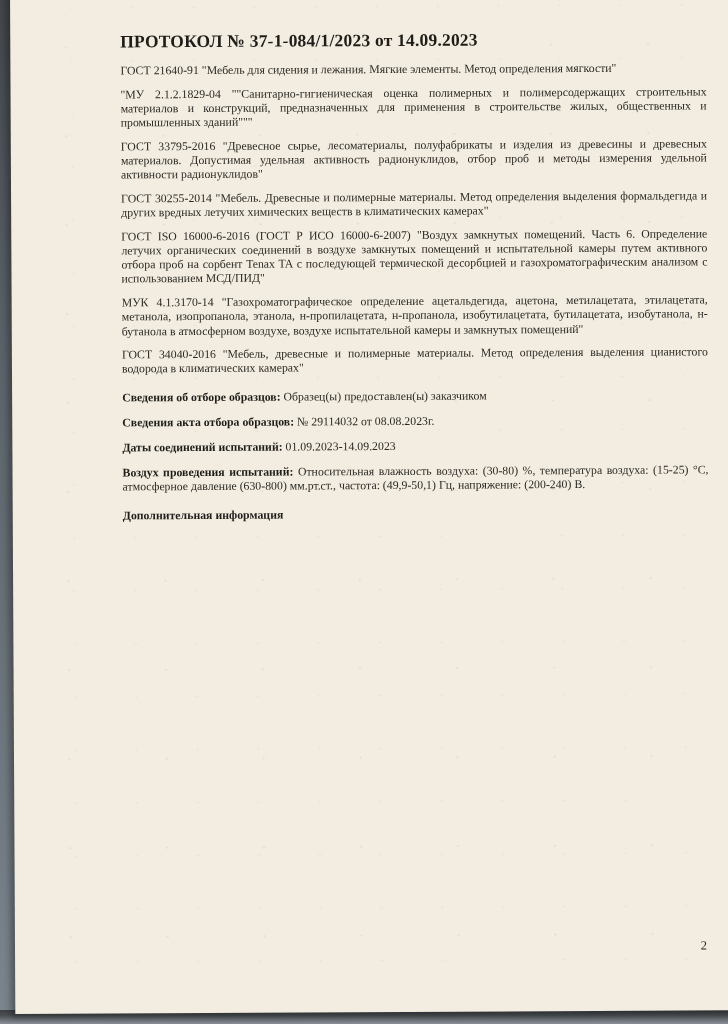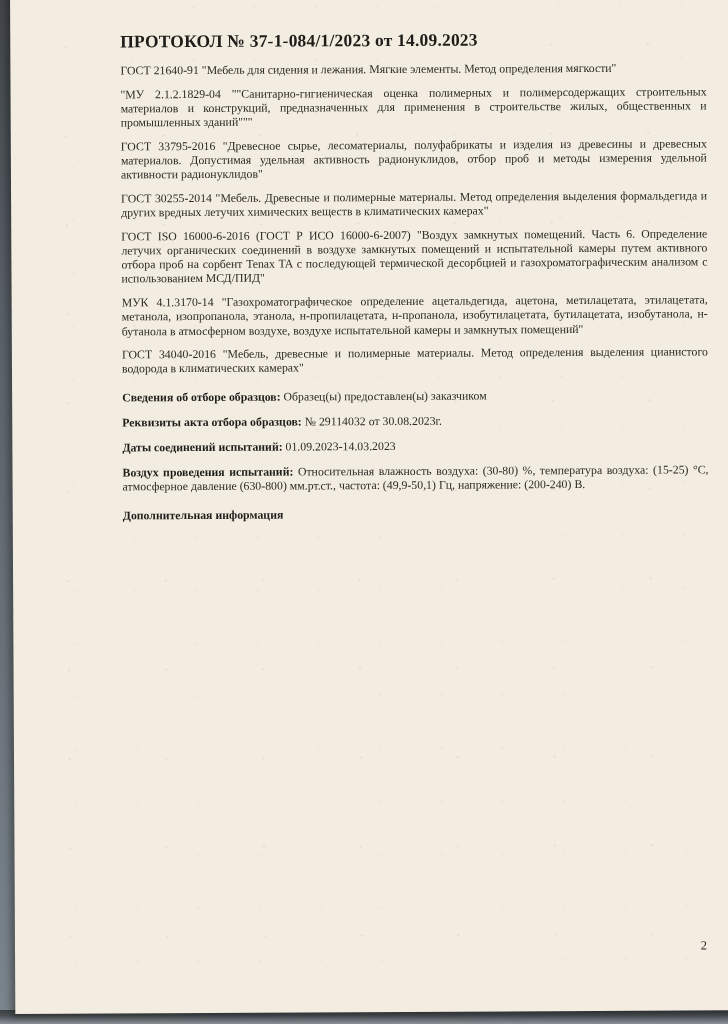--- a/index.html
+++ b/index.html
@@ -96,22 +96,22 @@
     <p class="para">ГОСТ 21640-91 "Мебель для сидения и лежания. Мягкие элементы. Метод определения мягкости"</p>
     <p class="para">"МУ 2.1.2.1829-04 ""Санитарно-гигиеническая оценка полимерных и полимерсодержащих строительных материалов и конструкций, предназначенных для применения в строительстве жилых, общественных и промышленных зданий"""</p>
     <p class="para">ГОСТ 33795-2016 "Древесное сырье, лесоматериалы, полуфабрикаты и изделия из древесины и древесных материалов. Допустимая удельная активность радионуклидов, отбор проб и методы измерения удельной активности радионуклидов"</p>
     <p class="para">ГОСТ 30255-2014 "Мебель. Древесные и полимерные материалы. Метод определения выделения формальдегида и других вредных летучих химических веществ в климатических камерах"</p>
     <p class="para">ГОСТ ISO 16000-6-2016 (ГОСТ Р ИСО 16000-6-2007) "Воздух замкнутых помещений. Часть 6. Определение летучих органических соединений в воздухе замкнутых помещений и испытательной камеры путем активного отбора проб на сорбент Tenax TA с последующей термической десорбцией и газохроматографическим анализом с использованием МСД/ПИД"</p>
     <p class="para">МУК 4.1.3170-14 "Газохроматографическое определение ацетальдегида, ацетона, метилацетата, этилацетата, метанола, изопропанола, этанола, н-пропилацетата, н-пропанола, изобутилацетата, бутилацетата, изобутанола, н-бутанола в атмосферном воздухе, воздухе испытательной камеры и замкнутых помещений"</p>
     <p class="para">ГОСТ 34040-2016 "Мебель, древесные и полимерные материалы. Метод определения выделения цианистого водорода в климатических камерах"</p>
 
     <div class="fields-block">
       <p class="field"><span class="lbl">Сведения об отборе образцов:</span> <span>Образец(ы) предоставлен(ы) заказчиком</span></p>
-      <p class="field"><span class="lbl">Реквизиты акта отбора образцов:</span> <span>№ 29114032 от 30.08.2023г.</span></p>
-      <p class="field"><span class="lbl">Даты соединений испытаний:</span> <span>01.09.2023-14.03.2023</span></p>
+      <p class="field"><span class="lbl">Сведения акта отбора образцов:</span> <span>№ 29114032 от 08.08.2023г.</span></p>
+      <p class="field"><span class="lbl">Даты соединений испытаний:</span> <span>01.09.2023-14.09.2023</span></p>
       <p class="field"><span class="lbl">Воздух проведения испытаний:</span> <span>Относительная влажность воздуха: (30-80) %, температура воздуха: (15-25) °С, атмосферное давление (630-800) мм.рт.ст., частота: (49,9-50,1) Гц, напряжение: (200-240) В.</span></p>
     </div>
 
     <p class="add-info">Дополнительная информация</p>
 
   </div>
 
   <div class="page-number">2</div>
 </div>
 

